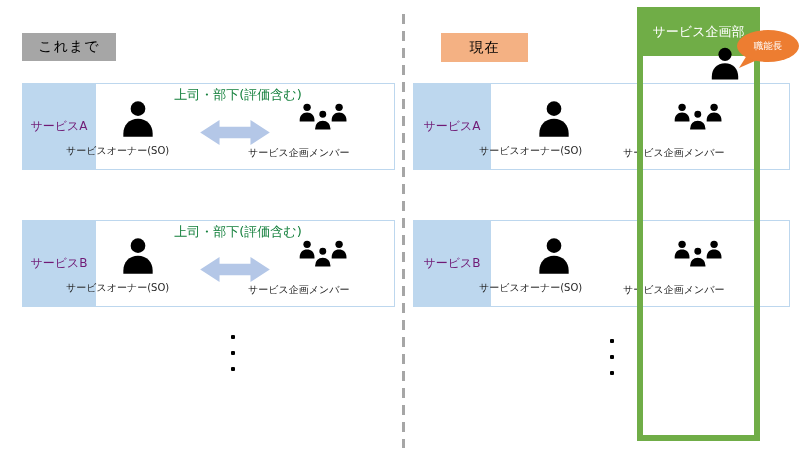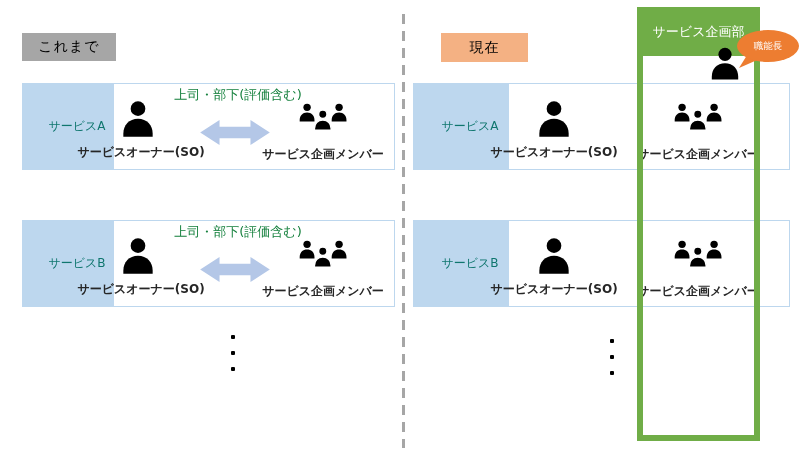--- a/index.html
+++ b/index.html
@@ -11,28 +11,28 @@
        color:#000000;font-size:14px;letter-spacing:1px;}
   .hdr-gray{left:22px;top:33px;width:94px;height:28px;background:#A6A6A6;}
   .hdr-orange{left:413px;top:33px;width:87px;height:29px;background:#F4B183;margin-left:28px;}
 
   
   .divider{position:absolute;left:402px;top:14px;width:3px;height:434px;
            background:repeating-linear-gradient(to bottom,#A6A6A6 0,#A6A6A6 10px,transparent 10px,transparent 17px);}
 
   
   .row{position:absolute;height:87px;background:#fff;border:1px solid #BDD7EE;box-sizing:border-box;z-index:1;}
-  .rlabel{position:absolute;left:-1px;top:-1px;bottom:-1px;background:#BDD7EE;color:#0f766e;
-          font-size:12px;display:flex;align-items:center;justify-content:center;padding-left:18px;}
+  .rlabel{position:absolute;left:-1px;top:-1px;bottom:-1px;background:#BDD7EE;color:#701a75;
+          font-size:12px;display:flex;align-items:center;justify-content:center;}
   .row-l .rlabel{width:74px;}
   .row-r .rlabel{width:78px;}
   .icon{position:absolute;fill:#000;}
   .person-svg{width:40px;height:42px;}
   .group-svg{width:54px;height:40px;}
-  .cap{position:absolute;font-size:12px;color:#262626;text-align:center;width:150px;white-space:nowrap;font-weight:bold;}
+  .cap{position:absolute;font-size:10px;color:#262626;text-align:left;width:150px;white-space:nowrap;}
   .relation{position:absolute;left:95px;top:2px;width:240px;text-align:center;
             font-size:13px;color:#15803d;white-space:nowrap;}
   .arrow-svg{position:absolute;left:176px;top:34px;width:72px;height:29px;}
 
   .row-l .person-svg{left:95px;top:15px;}
   .row-l .owner{left:43px;top:60px;}
   .row-l .group-svg{left:273px;top:17px;}
   .row-l .member{left:225px;top:62px;}
 
   .row-r .person-svg{left:120px;top:15px;}

